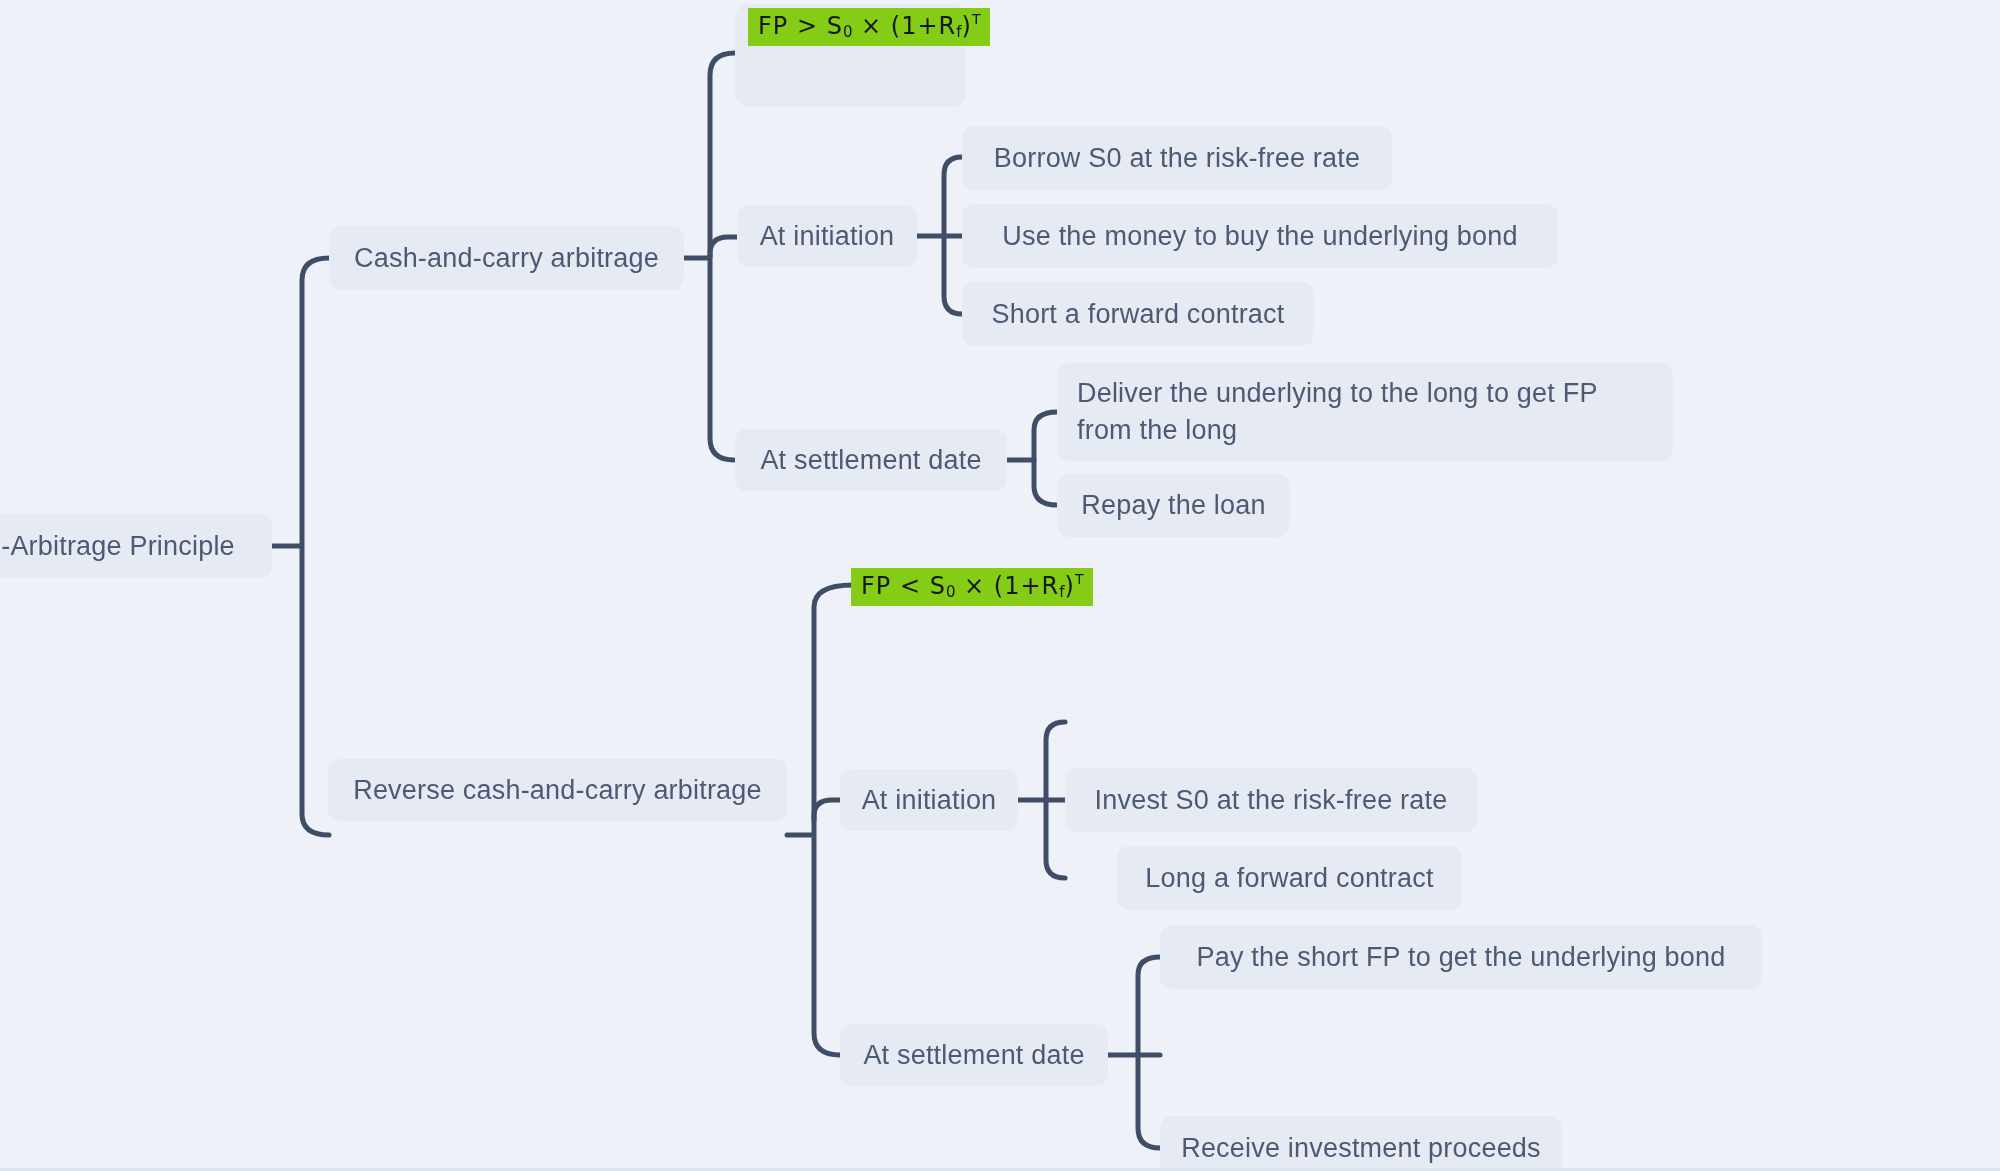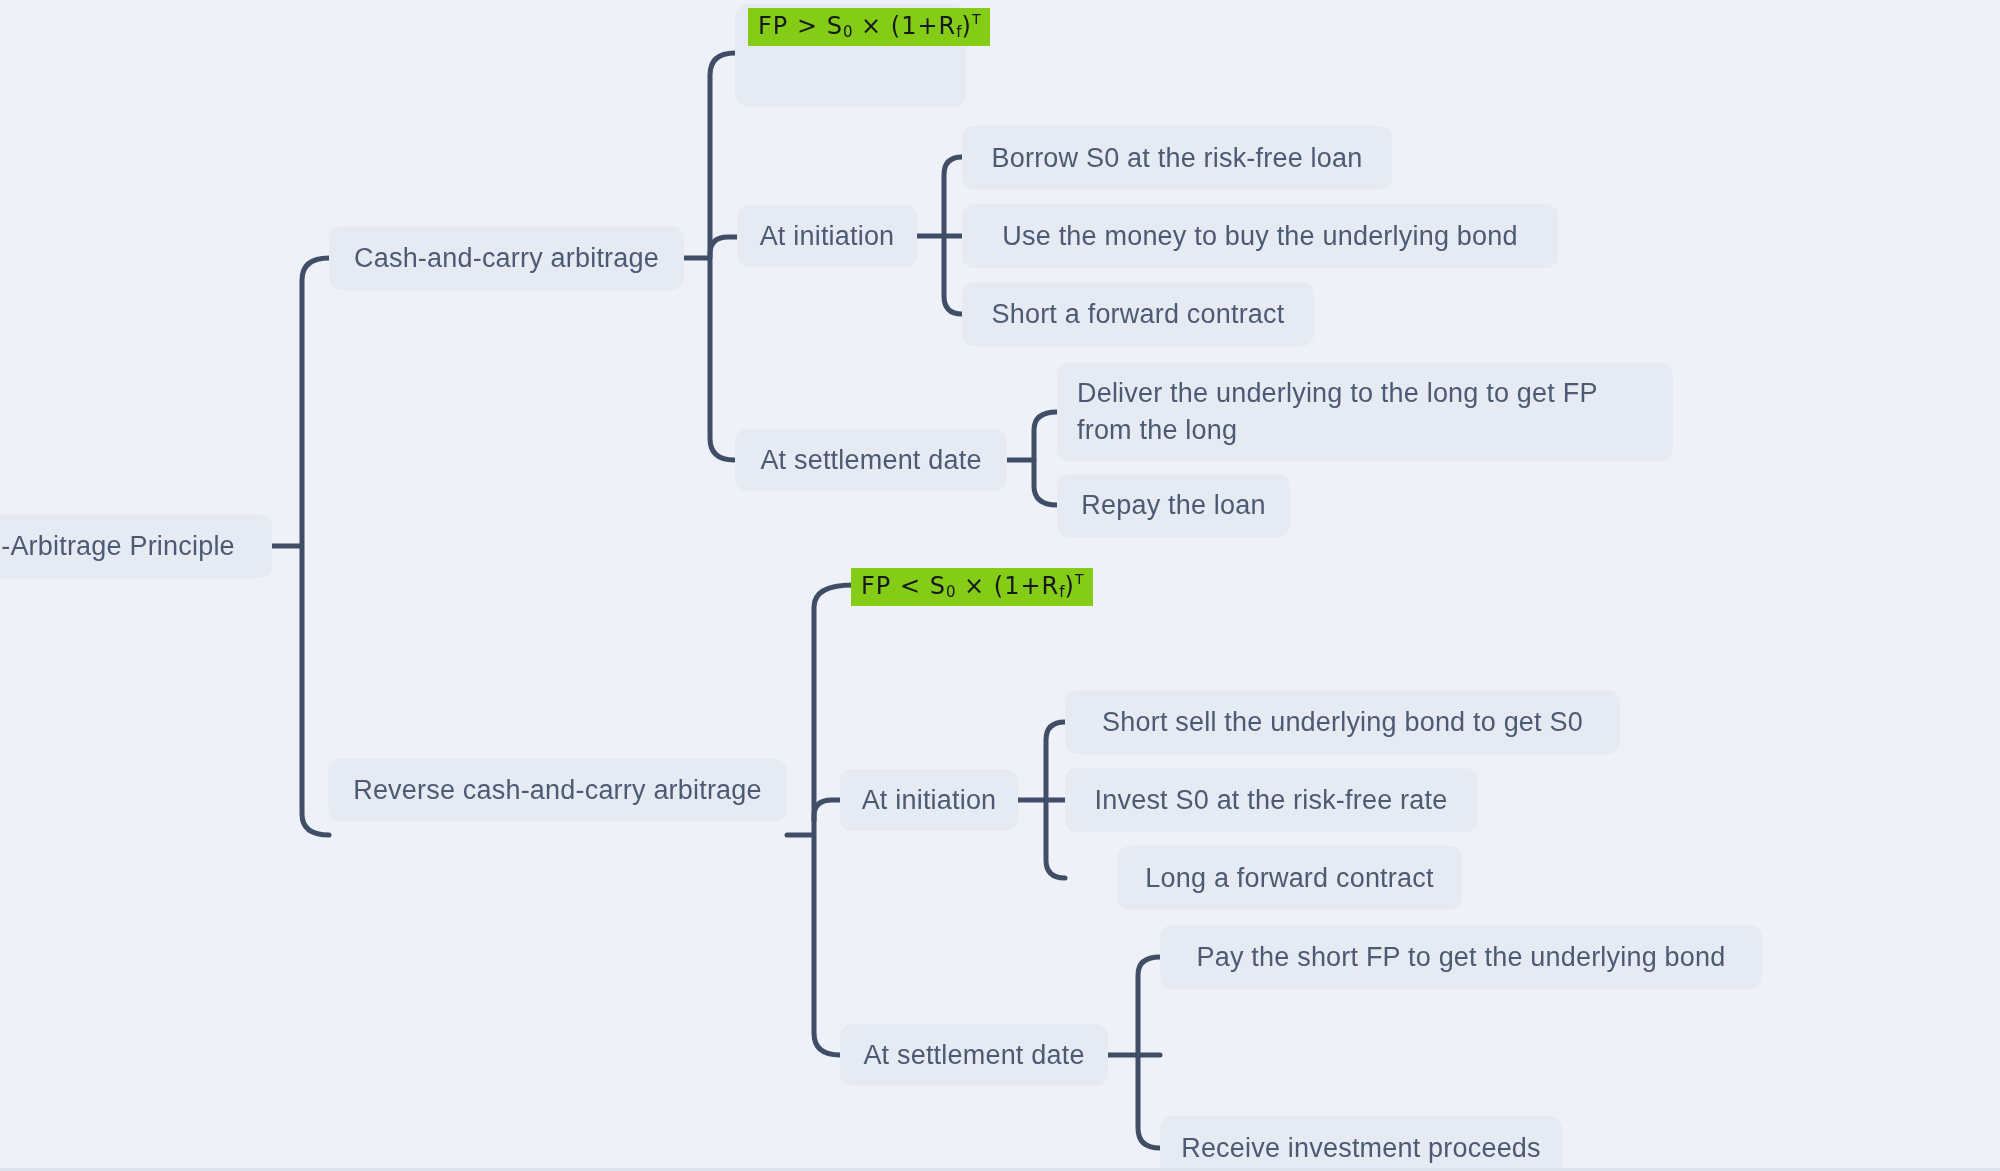--- a/index.html
+++ b/index.html
@@ -117,39 +117,38 @@
 
   <div class="node" style="left:-36px; top:514px; width:308px; height:64px;">-Arbitrage Principle</div>
 
   <div class="node" style="left:329px; top:226px; width:355px; height:64px;">Cash-and-carry arbitrage</div>
 
   <div class="formula-box" style="left:735px; top:4px; width:231px; height:103px;"></div>
   <div class="formula-strip" style="left:748px; top:8px;"><span><span>FP &gt; S</span><sub>0</sub><span> × (1+R</span><sub>f</sub><span>)</span><sup>T</sup></span></div>
 
   <div class="node" style="left:737px; top:205px; width:180px; height:62px;">At initiation</div>
 
-  <div class="node" style="left:962px; top:126px; width:430px; height:64px;">Borrow S0 at the risk-free loan</div>
+  <div class="node" style="left:962px; top:126px; width:430px; height:64px;">Borrow S0 at the risk-free rate</div>
 
   <div class="node" style="left:962px; top:204px; width:596px; height:64px;">Use the money to buy the underlying bond</div>
 
   <div class="node" style="left:962px; top:282px; width:352px; height:64px;text-align:right;">Short a forward contract</div>
 
   <div class="node" style="left:735px; top:429px; width:272px; height:62px;">At settlement date</div>
 
   <div class="node" style="left:1057px; top:474px; width:233px; height:63px;">Repay the loan</div>
 
   <div class="node multiline" style="left:1057px; top:363px; width:616px; height:98px;">Deliver the underlying to the long to get FP from the long</div>
 
   <div class="node" style="left:328px; top:759px; width:459px; height:62px;">Reverse cash-and-carry arbitrage</div>
 
   <div class="formula-strip" style="left:851px; top:568px;"><span><span>FP &lt; S</span><sub>0</sub><span> × (1+R</span><sub>f</sub><span>)</span><sup>T</sup></span></div>
 
   <div class="node" style="left:840px; top:769px; width:178px; height:62px;">At initiation</div>
 
-  <div class="node" style="left:1065px; top:690px; width:555px; height:64px;">Short sell the underlying bond to get S0</div>
 
   <div class="node" style="left:1065px; top:768px; width:412px; height:64px;">Invest S0 at the risk-free rate</div>
 
   <div class="node" style="left:1117px; top:846px; width:345px; height:64px;">Long a forward contract</div>
 
   <div class="node" style="left:840px; top:1024px; width:268px; height:62px;">At settlement date</div>
 
   <div class="node" style="left:1160px; top:925px; width:602px; height:64px;">Pay the short FP to get the underlying bond</div>
 
 

